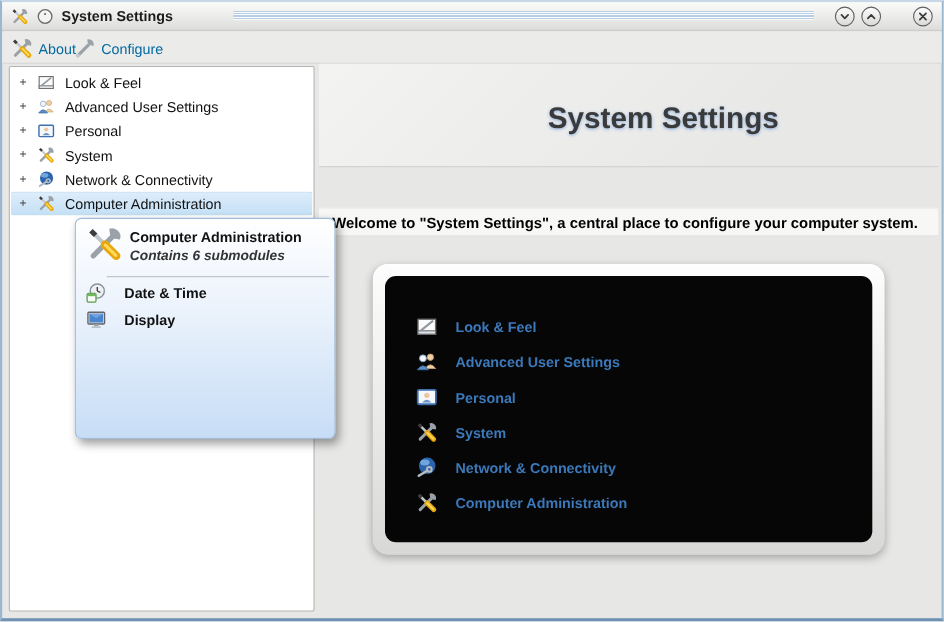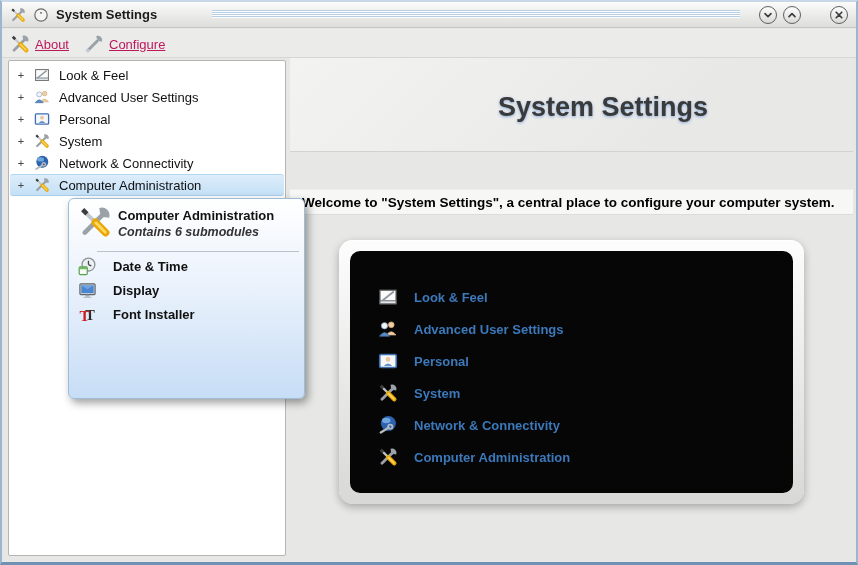--- a/index.html
+++ b/index.html
@@ -35,22 +35,22 @@
   .winbtn svg { width: 16px; height: 16px; display: block; }
   .btn-min { left: 757px; } .btn-max { left: 781px; } .btn-close { left: 828px; }
 
   
   .toolbar {
     position: absolute; left: 0; top: 27px; right: 0; height: 29px;
     background: #ebebea; border-bottom: 1px solid #d6d6d5;
   }
   .tool-btn { position: absolute; top: 3px; height: 24px; display: flex; align-items: center; gap: 5px; padding: 0 4px; }
   .tool-btn svg { width: 20px; height: 20px; }
-  .tool-btn .lbl { font-size: 13px; color: #be185d; text-decoration: underline; }
-  .btn-about { left: 4px; } .btn-configure { left: 78px; text-align: center; }
+  .tool-btn .lbl { font-size: 13px; color: #0369a1; }
+  .btn-about { left: 4px; } .btn-configure { left: 61px; text-align: center; }
   .search-box {
     position: absolute; left: 516px; top: 4px; width: 331px; height: 19px;
     border: 7px solid #737373; border-radius: 4px; background: #fff;
     font-family: "Liberation Sans", "DejaVu Sans", sans-serif;
     font-size: 12.5px; padding: 0 7px; color: #333;
     box-shadow: inset 0 1px 2px rgba(0,0,0,.08);
     margin-top: 30px;
   }
   .search-box::placeholder { font-style: italic; color: #9a9a9a; }
 
@@ -325,26 +325,20 @@
           <use href="#sy-display"></use>
         </svg>
       <span class="plabel">Display</span>
     </div>
     <div class="popup-item" style="top:55px">
       <svg class="pi">
           <use href="#sy-datetime"></use>
         </svg>
       <span class="plabel">Date &amp; Time</span>
     </div>
-    <div class="popup-item" style="top:103px">
-      <svg class="pi">
-          <use href="#sy-font"></use>
-        </svg>
-      <span class="plabel">Font Installer</span>
-    </div>
   </div>
 
   <div class="content">
     <div class="content-header">
       <div class="page-title">System Settings</div>
     </div>
     <div class="welcome-bar">
       <span class="wtext">Welcome to "System Settings", a central place to configure your computer system.</span>
     </div>
 

